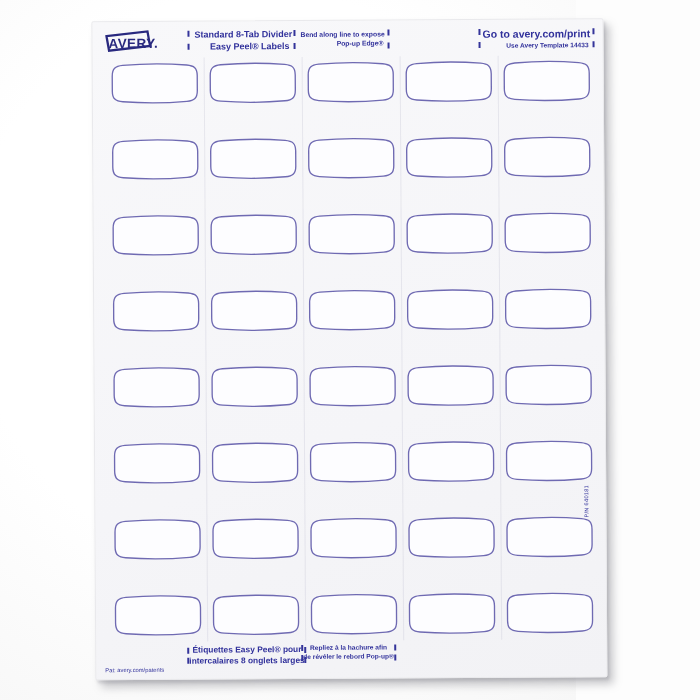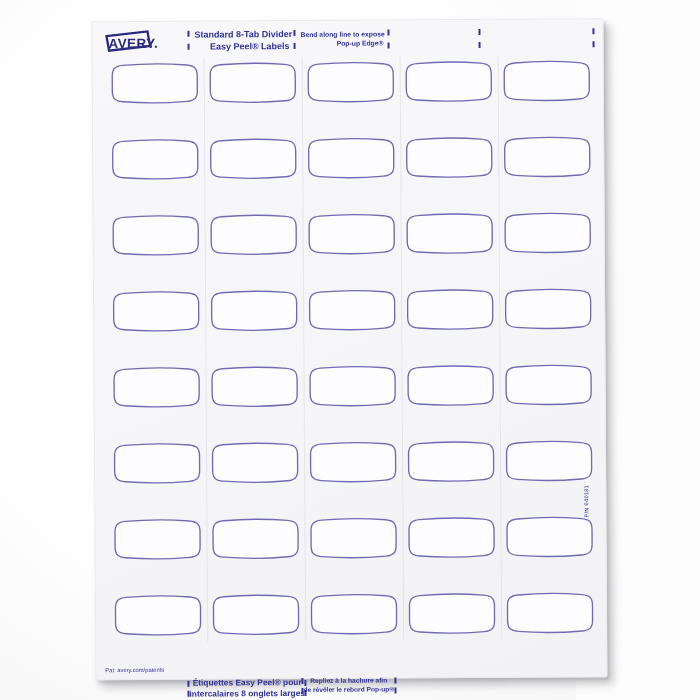--- a/index.html
+++ b/index.html
@@ -21,21 +21,21 @@
   .hb-small2{font-weight:bold;font-size:6.8px;}
   .hb-big{font-weight:bold;font-size:10.5px;}
   .hb-sub{font-size:6.6px;font-weight:bold;}
   
   .logo{position:absolute;left:11px;top:6px;width:80px;height:28px;}
   
   .grid{position:absolute;left:0;top:0;width:510px;height:657px;}
   .label{position:absolute;width:88px;height:43px;}
   .cutline{position:absolute;top:36px;height:584px;width:1px;background:rgba(185,185,205,.28);}
   
-  .fblock{position:absolute;top:623px;display:flex;align-items:center;justify-content:space-between;color:#31319b;margin-top:33px;}
+  .fblock{position:absolute;top:623px;display:flex;align-items:center;justify-content:space-between;color:#31319b;}
   .fsep{height:16px;border-left:2px dashed #34349a;width:0;flex:0 0 auto;}
   .ftext{flex:1 1 auto;text-align:center;line-height:1.35;white-space:nowrap;}
   .fb-bold{font-weight:bold;font-size:8.4px;}
   .fb-small{font-weight:bold;font-size:6.6px;}
   .fb-big{font-weight:bold;font-size:9px;}
   .fb-sub{font-size:6.4px;font-weight:bold;}
   .pat{position:absolute;left:9px;top:645px;font-size:5.8px;color:#31319b;}
   .pn{position:absolute;left:462px;top:478px;width:60px;height:8px;text-align:center;
       font-size:5.6px;color:#31319b;transform:rotate(-90deg);letter-spacing:.3px;}
 </style>
@@ -61,20 +61,24 @@
     <div class="hblock" style="left:102px;width:95px">
       <div class="hb-l1">Standard 8-Tab Divider</div>
       <div class="hb-l2">Easy Peel® Labels</div>
     </div>
 
     <div class="hblock" style="left:208px;width:83px;top:10px">
       <div class="hb-small1">Bend along line to expose</div>
       <div class="hb-small2">Pop-up Edge®</div>
     </div>
 
+    <div class="hblock" style="left:390px;width:106px">
+      <div class="hb-big">Go to avery.com/print</div>
+      <div class="hb-sub">Use Avery Template 14433</div>
+    </div>
 
     <div class="cutline" style="left:111px"></div>
     <div class="cutline" style="left:209px"></div>
     <div class="cutline" style="left:307px"></div>
     <div class="cutline" style="left:405px"></div>
 
     <div class="grid" id="grid">
         <div class="label" style="left: 18px; top: 40px;"><svg width="88" height="43" viewBox="0 0 88 43">
             <path d="M1.5,14 C1.5,6.5 4.5,4 12,3.3 Q44,0.6 76,3.3 C83.5,4 86.5,6.5 86.5,14 L86.5,29 C86.5,36.5 83.5,39 76,39.7 Q44,42.4 12,39.7 C4.5,39 1.5,36.5 1.5,29 Z" fill="#fdfdff" stroke="#6f6ab2" stroke-width="1.35"></path>
           </svg></div>

